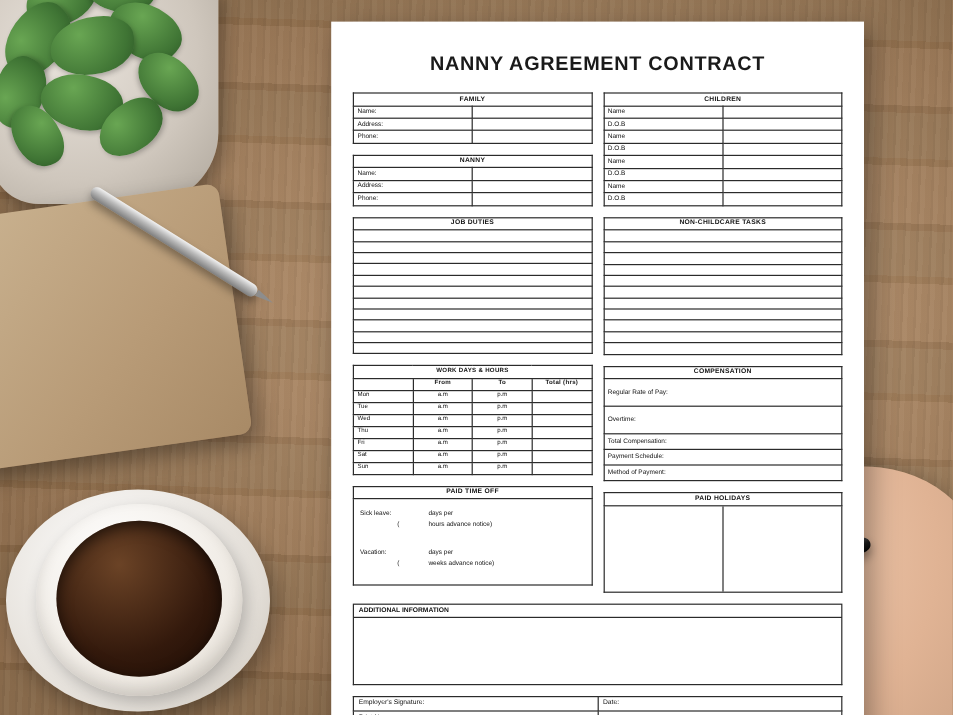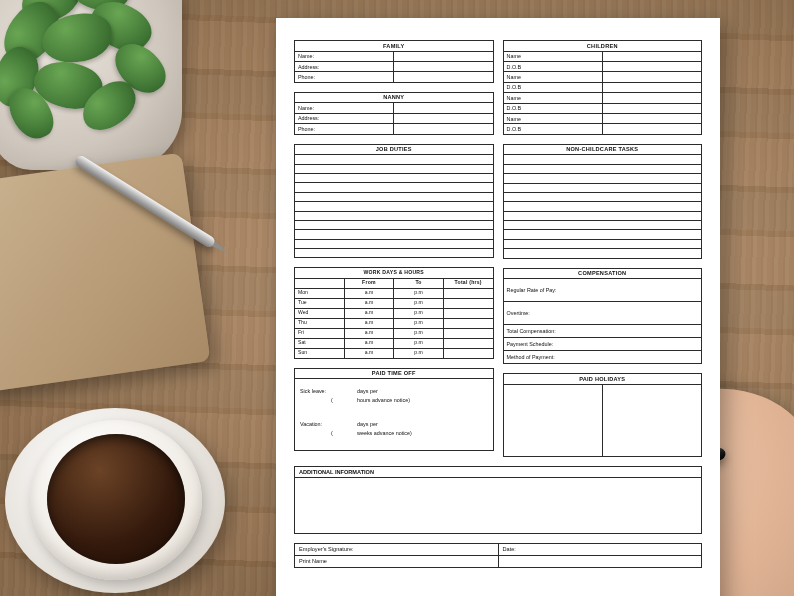--- a/index.html
+++ b/index.html
@@ -255,20 +255,21 @@
 
 <div class="hand">
   <div class="finger" style="left:-6px;  top:16px; width:118px; height:30px; transform:rotate(16deg);"></div>
   <div class="finger" style="left:4px;   top:52px; width:104px; height:28px; transform:rotate(10deg);"></div>
   <div class="finger" style="left:18px;  top:84px; width:92px;  height:26px; transform:rotate(4deg);"></div>
 </div>
 <div class="hand-pen"></div>
 
 <div class="paper">
 
+  <div class="doc-title">NANNY AGREEMENT CONTRACT</div>
 
   <div class="cols">
 
     <div class="col">
 
       <table class="box">
         <tbody>
             <tr>
               <th colspan="2">FAMILY</th>
             </tr>

